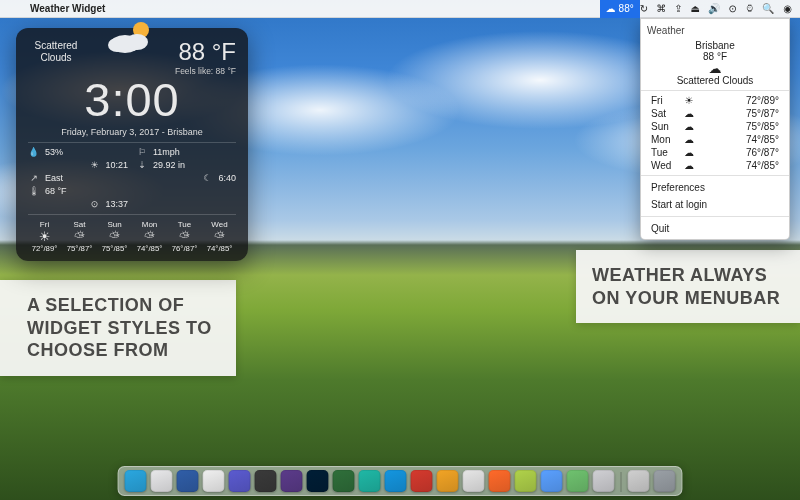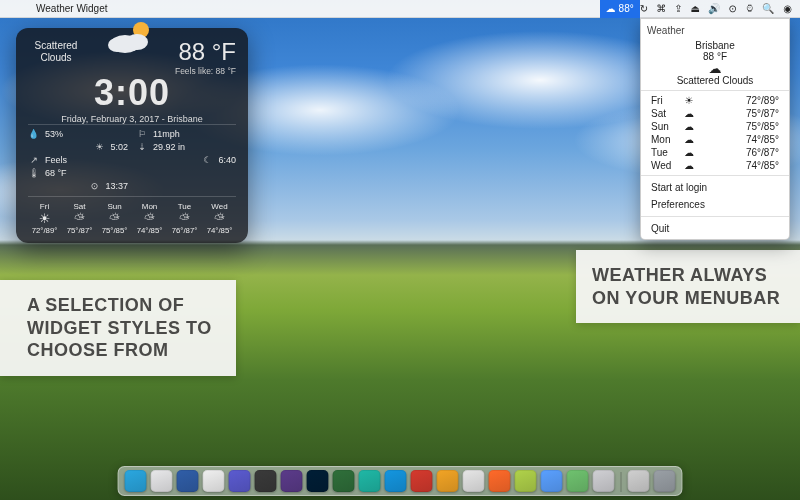--- a/index.html
+++ b/index.html
@@ -23,21 +23,21 @@
   
   .menubar {
     position: absolute; top: 0; left: 0; right: 0; height: 18px;
     background: rgba(248,248,248,.96);
     border-bottom: 1px solid rgba(0,0,0,.12);
     display: flex; align-items: center;
     font-size: 10px; color: #222;
     z-index: 50;
   }
   .menubar .apple { width: 18px; text-align: center; font-size: 11px; }
-  .menubar .app-title { font-weight: 400; margin-left: 18px; }
+  .menubar .app-title { font-weight: 700; margin-left: 12px; }
   .menubar .spacer { flex: 1; }
   .menubar .status-icons { display: flex; align-items: center; gap: 8px; padding-right: 8px; }
   .menubar .status-icons span { font-size: 10px; }
   .menubar .weather-menuitem {
     background: #1f6fea; color: #fff; padding: 0 6px;
     height: 18px; display: flex; align-items: center; gap: 3px;
     font-size: 10px;
   }
   
   .dropdown {
@@ -79,27 +79,27 @@
   .widget .top .cond { width: 56px; line-height: 1.15; text-align: center; }
   .widget .top .mid {
     position: absolute; left: 50%; transform: translateX(-50%);
     top: -18px; width: 58px; height: 40px;
   }
   .widget .top .mid svg { width: 58px; height: 40px; }
   .widget .top .right { text-align: right; }
   .widget .bigtemp { font-size: 24px; font-weight: 300; line-height: 1; }
   .widget .feels { font-size: 8.5px; color: #ccc; margin-top: 2px; text-align: center; }
   .widget .clock {
-    text-align: center; font-size: 36px; font-weight: 700;
+    text-align: center; font-size: 47px; font-weight: 400;
     letter-spacing: 1px; margin: -4px 0 0;
   }
   .widget .date {
     text-align: center; font-size: 9px; color: #ddd;
     border-bottom: 1px solid rgba(255,255,255,.18);
-    margin-bottom: 4px;
+    padding-bottom: 5px; margin-bottom: 4px;
   }
   .widget .grid {
     display: grid; grid-template-columns: 1fr 1fr; row-gap: 3px; column-gap: 8px;
     font-size: 9px; border-bottom: 1px solid rgba(255,255,255,.18);
     padding-bottom: 5px; margin-bottom: 5px;
   }
   .widget .grid .cell { display: flex; align-items: center; gap: 5px; }
   .widget .grid .cell .ic { width: 12px; text-align: center; opacity: .85; }
   .widget .forecast {
     display: grid; grid-template-columns: repeat(6,1fr);
@@ -193,22 +193,22 @@
         <span class="i">☁︎</span>
         <span class="t">76°/87°</span>
       </div>
       <div class="row">
         <span class="d">Wed</span>
         <span class="i">☁︎</span>
         <span class="t">74°/85°</span>
       </div>
     </div>
   <div class="sep"></div>
+  <div class="item">Preferences</div>
   <div class="item">Start at login</div>
-  <div class="item">Preferences</div>
   <div class="sep"></div>
   <div class="item">Quit</div>
 </div>
 
 <div class="widget">
   <div class="top">
     <div class="cond">Scattered Clouds</div>
     <div class="mid">
       <svg viewBox="0 0 58 40">
         <circle cx="38" cy="12" r="8" fill="#f6b23a"></circle>
@@ -230,29 +230,29 @@
     <div class="cell">
         <span class="ic">💧</span>
         <span>53%</span>
       </div>
     <div class="cell">
         <span class="ic">⚐</span>
         <span>11mph</span>
       </div>
     <div class="cell" style="justify-self:end">
         <span class="ic">☀︎</span>
-        <span>5:02</span>
+        <span>10:21</span>
       </div>
     <div class="cell">
         <span class="ic">⇣</span>
         <span>29.92 in</span>
       </div>
     <div class="cell">
         <span class="ic">↗</span>
-        <span>Feels</span>
+        <span>East</span>
       </div>
     <div class="cell" style="justify-self:end">
         <span class="ic">☾</span>
         <span>6:40</span>
       </div>
     <div class="cell">
         <span class="ic">🌡</span>
         <span>68 °F</span>
       </div>
     <div></div>

